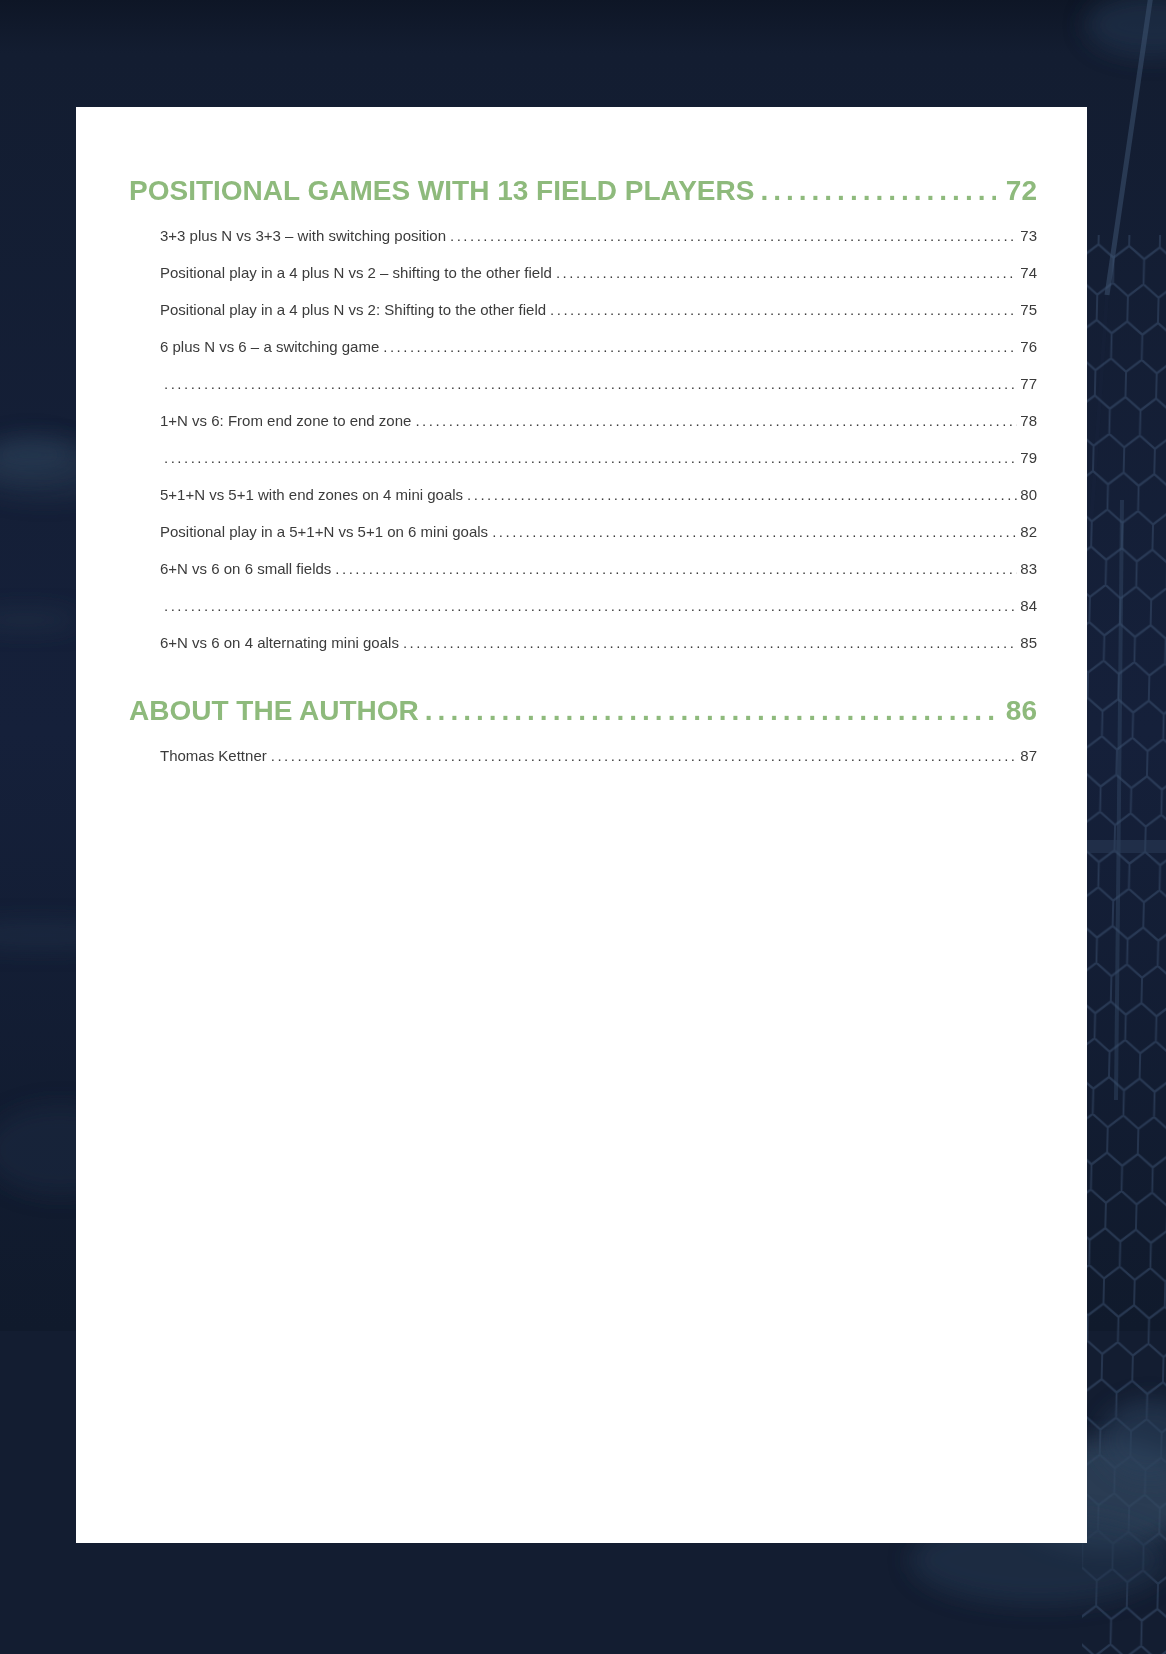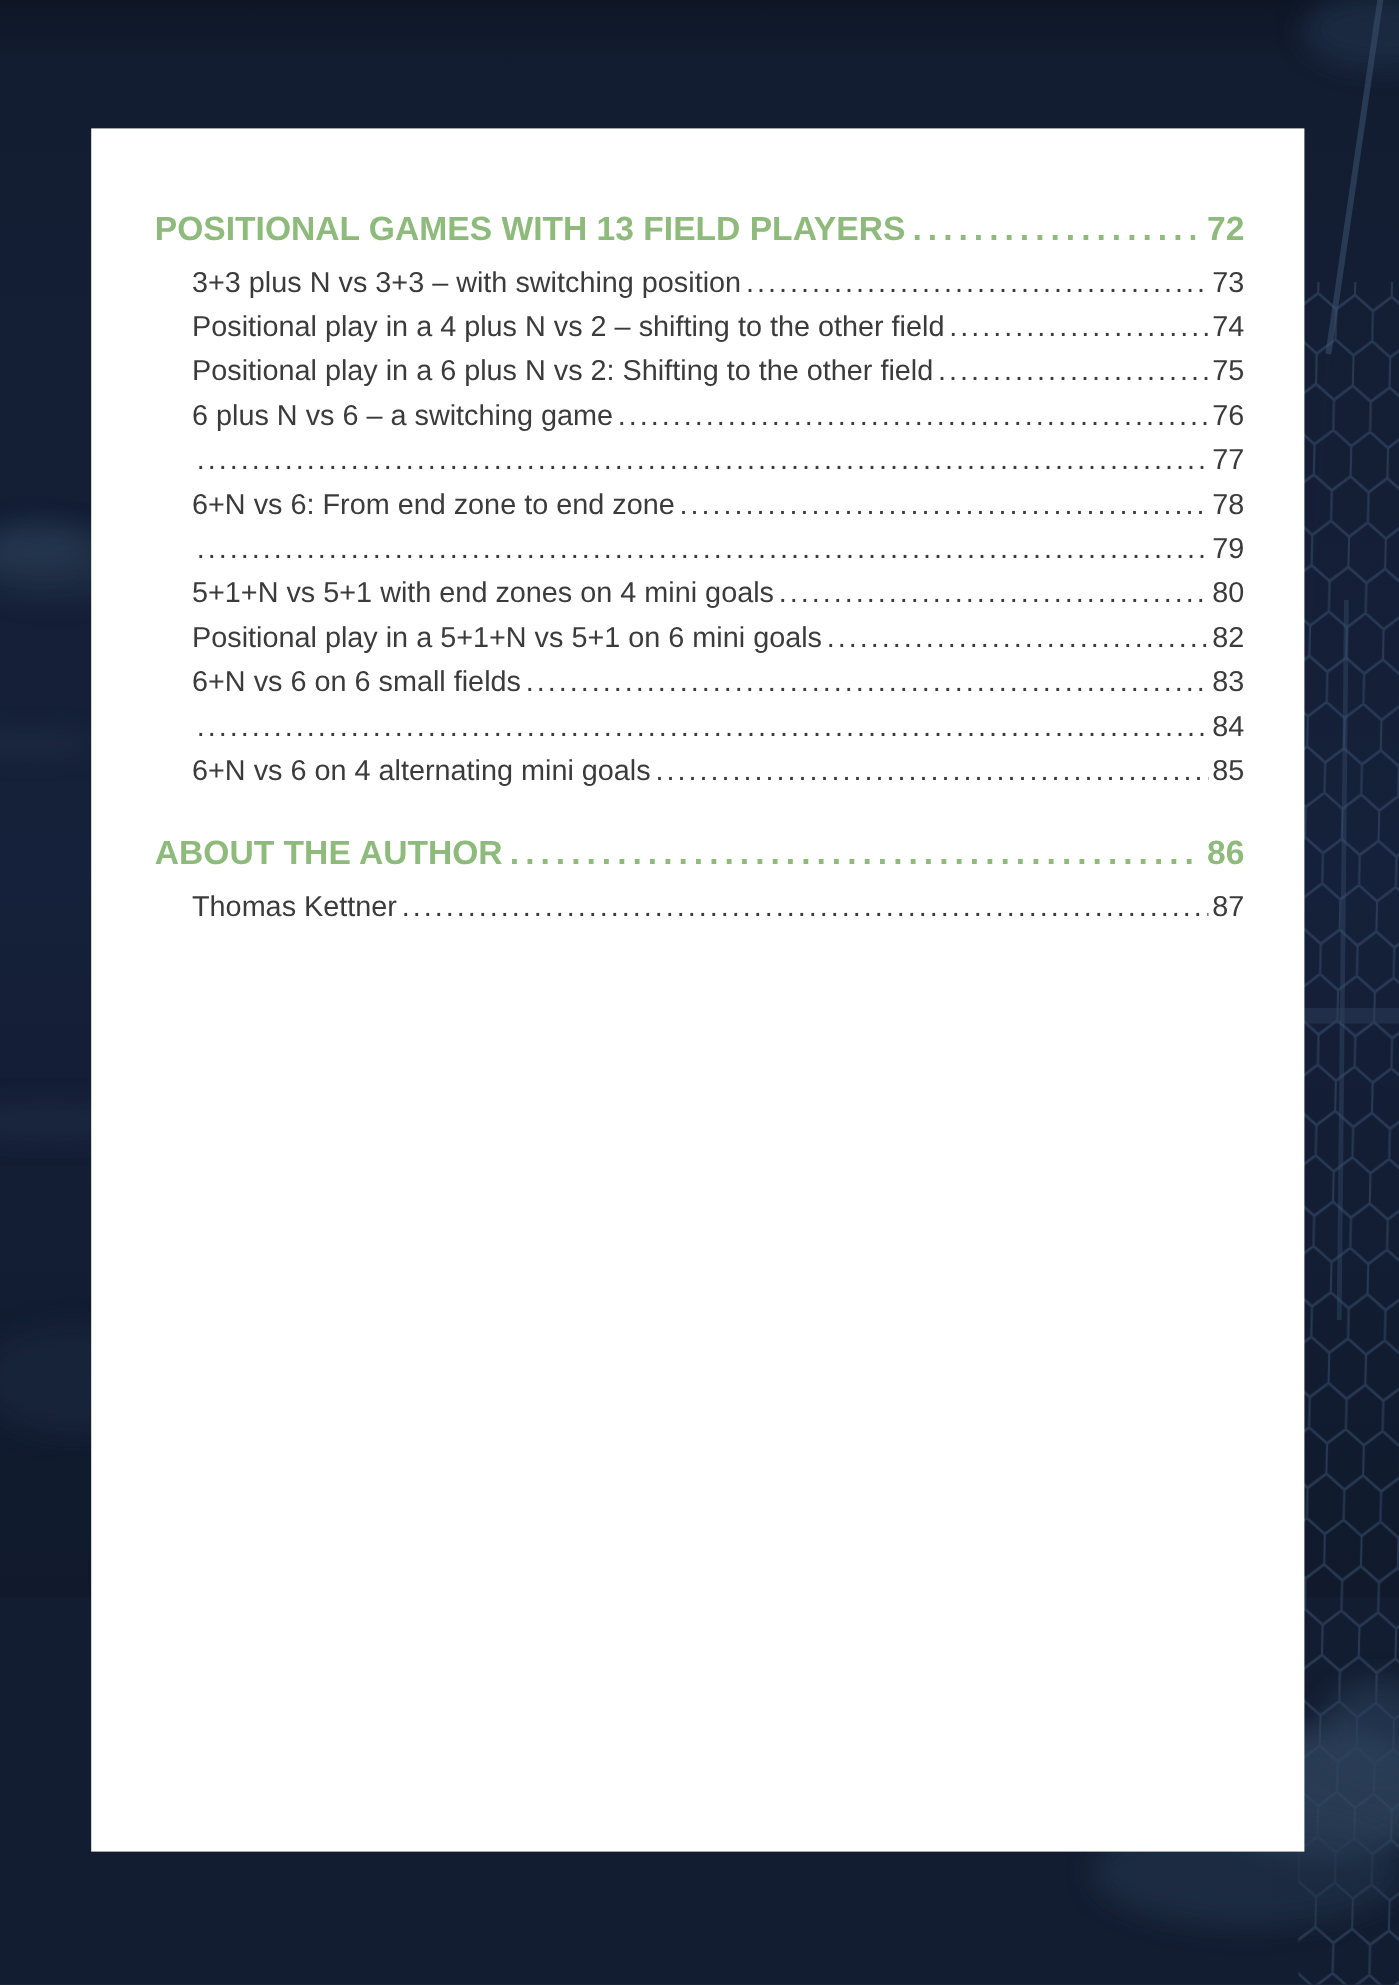--- a/index.html
+++ b/index.html
@@ -56,21 +56,21 @@
     letter-spacing: 5px;
   }
   .heading .pagenum {
     padding-left: 10px;
   }
   .entries {
     margin-top: 8px;
     padding-left: 31px;
   }
   .entry {
-    font-size: 24px;
+    font-size: 15px;
     line-height: 37px;
     color: #3b3b3b;
   }
   .entry .leader {
     flex: 1 1 auto;
     overflow: hidden;
     min-width: 12px;
     padding-left: 4px;
     letter-spacing: 2.5px;
   }
@@ -131,35 +131,35 @@
             <span class="label">3+3 plus N vs 3+3 – with switching position</span>
             <span class="leader">..............................................................................................................................................................................................................................</span>
             <span class="pagenum">73</span>
           </div>
           <div class="row entry">
             <span class="label">Positional play in a 4 plus N vs 2 – shifting to the other field</span>
             <span class="leader">..............................................................................................................................................................................................................................</span>
             <span class="pagenum">74</span>
           </div>
           <div class="row entry">
-            <span class="label">Positional play in a 6 plus N vs 2: Shifting to the other field</span>
+            <span class="label">Positional play in a 4 plus N vs 2: Shifting to the other field</span>
             <span class="leader">..............................................................................................................................................................................................................................</span>
             <span class="pagenum">75</span>
           </div>
           <div class="row entry">
             <span class="label">6 plus N vs 6 – a switching game</span>
             <span class="leader">..............................................................................................................................................................................................................................</span>
             <span class="pagenum">76</span>
           </div>
           <div class="row entry">
             <span class="leader">..............................................................................................................................................................................................................................</span>
             <span class="pagenum">77</span>
           </div>
           <div class="row entry">
-            <span class="label">6+N vs 6: From end zone to end zone</span>
+            <span class="label">1+N vs 6: From end zone to end zone</span>
             <span class="leader">..............................................................................................................................................................................................................................</span>
             <span class="pagenum">78</span>
           </div>
           <div class="row entry">
             <span class="leader">..............................................................................................................................................................................................................................</span>
             <span class="pagenum">79</span>
           </div>
           <div class="row entry">
             <span class="label">5+1+N vs 5+1 with end zones on 4 mini goals</span>
             <span class="leader">..............................................................................................................................................................................................................................</span>

